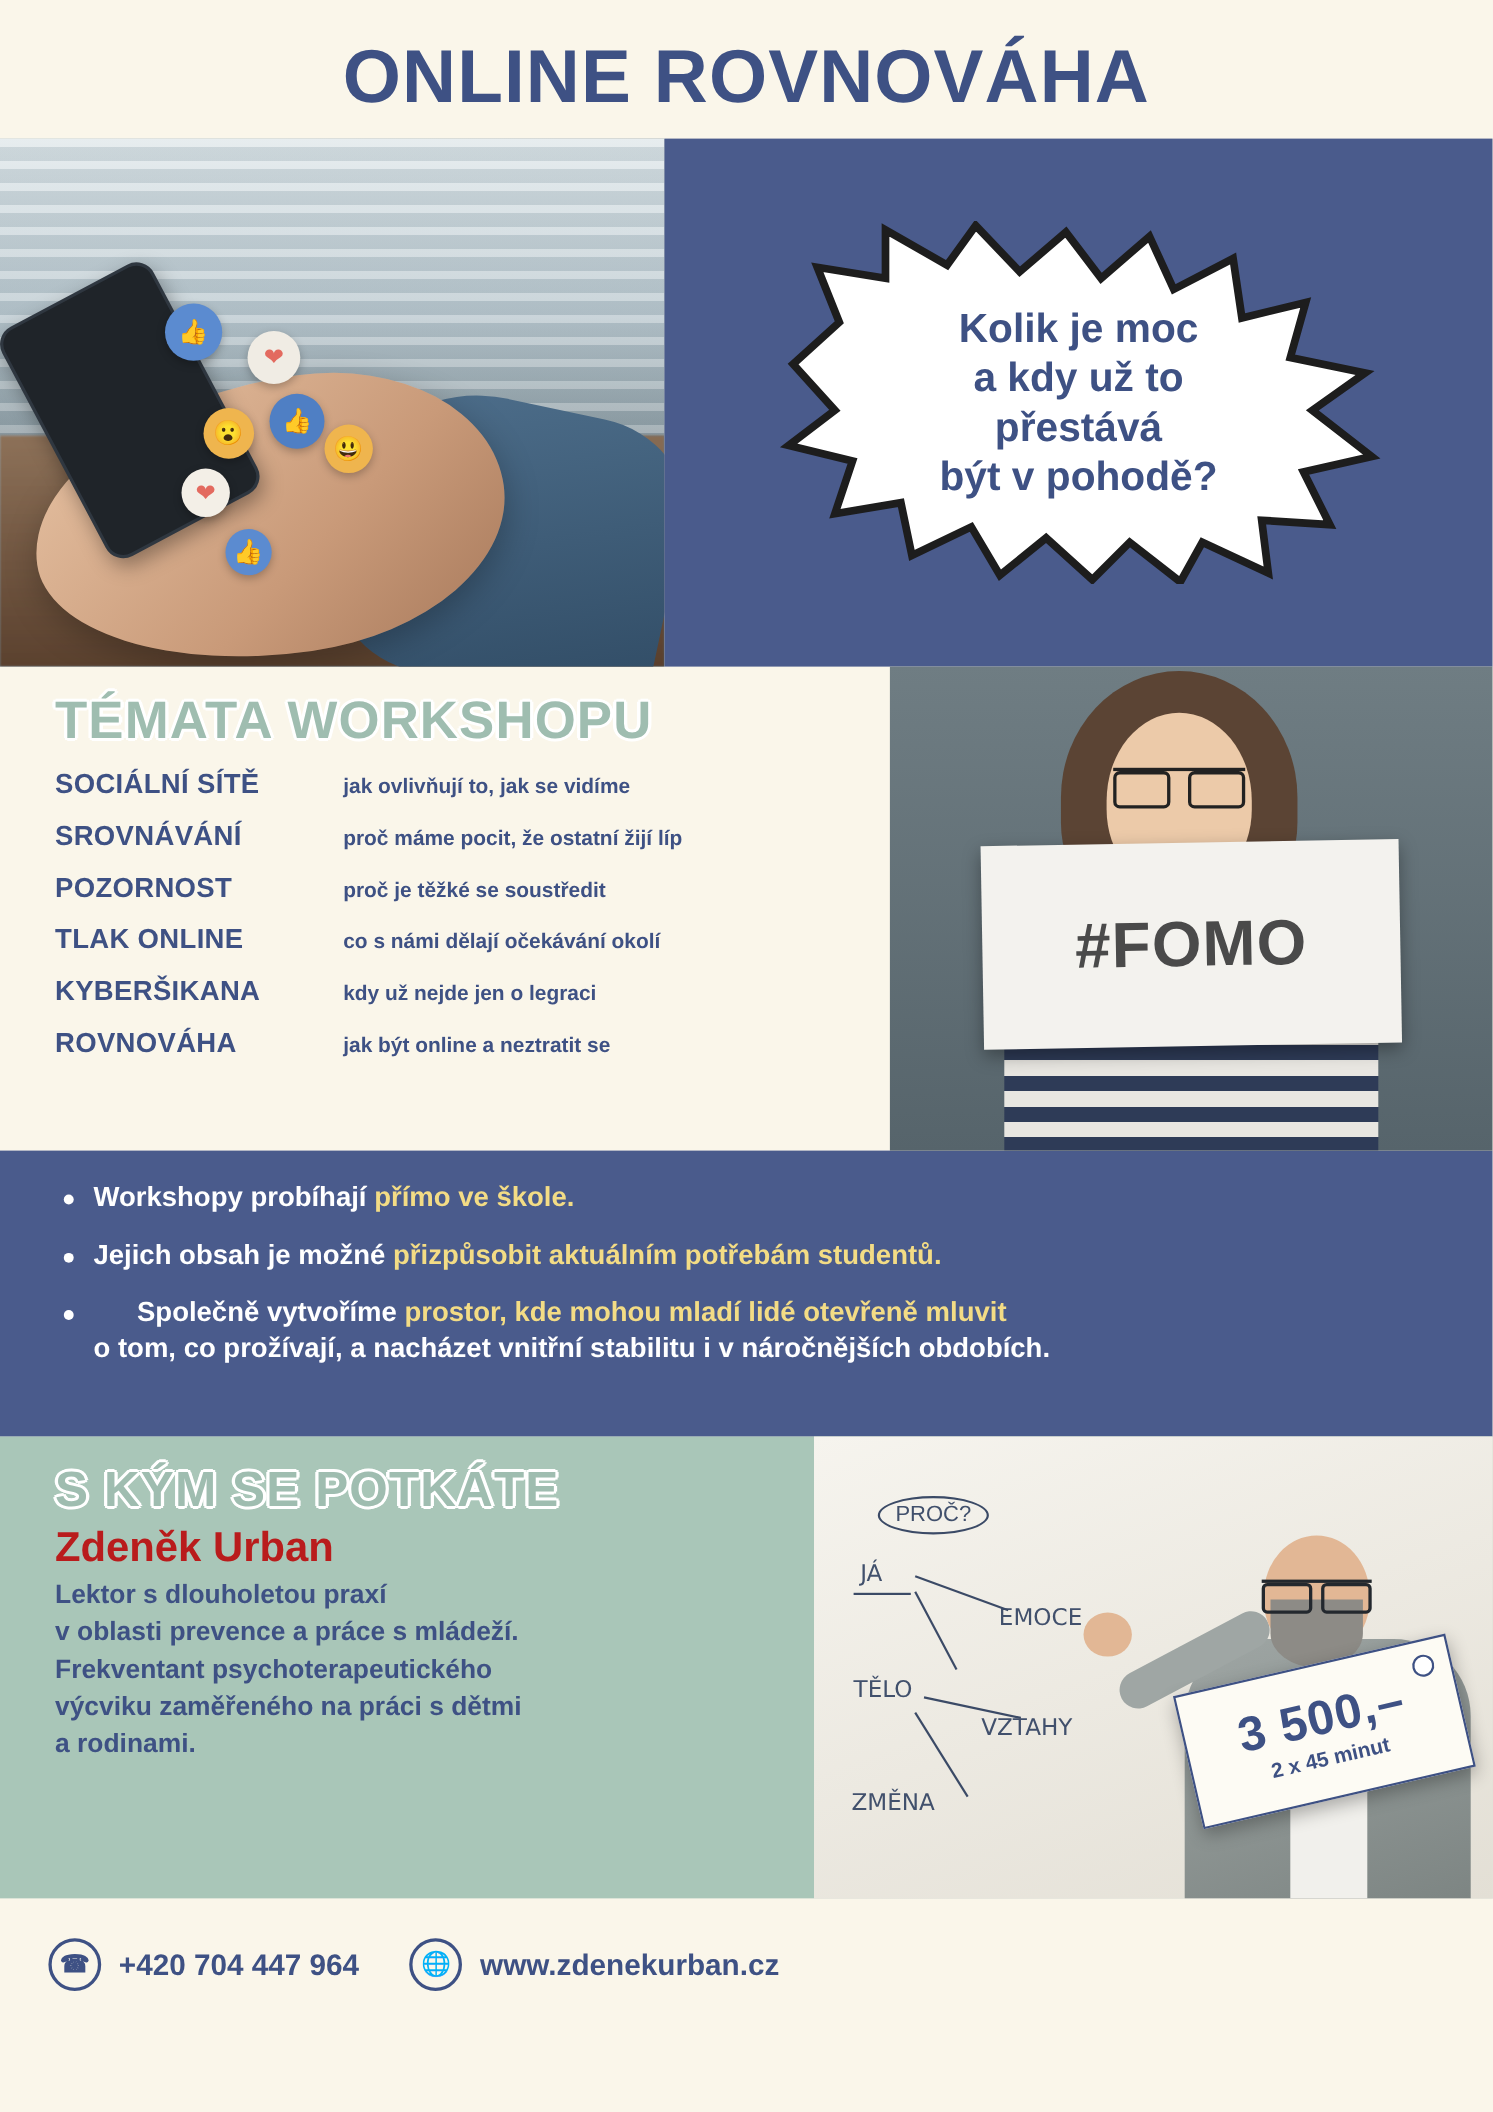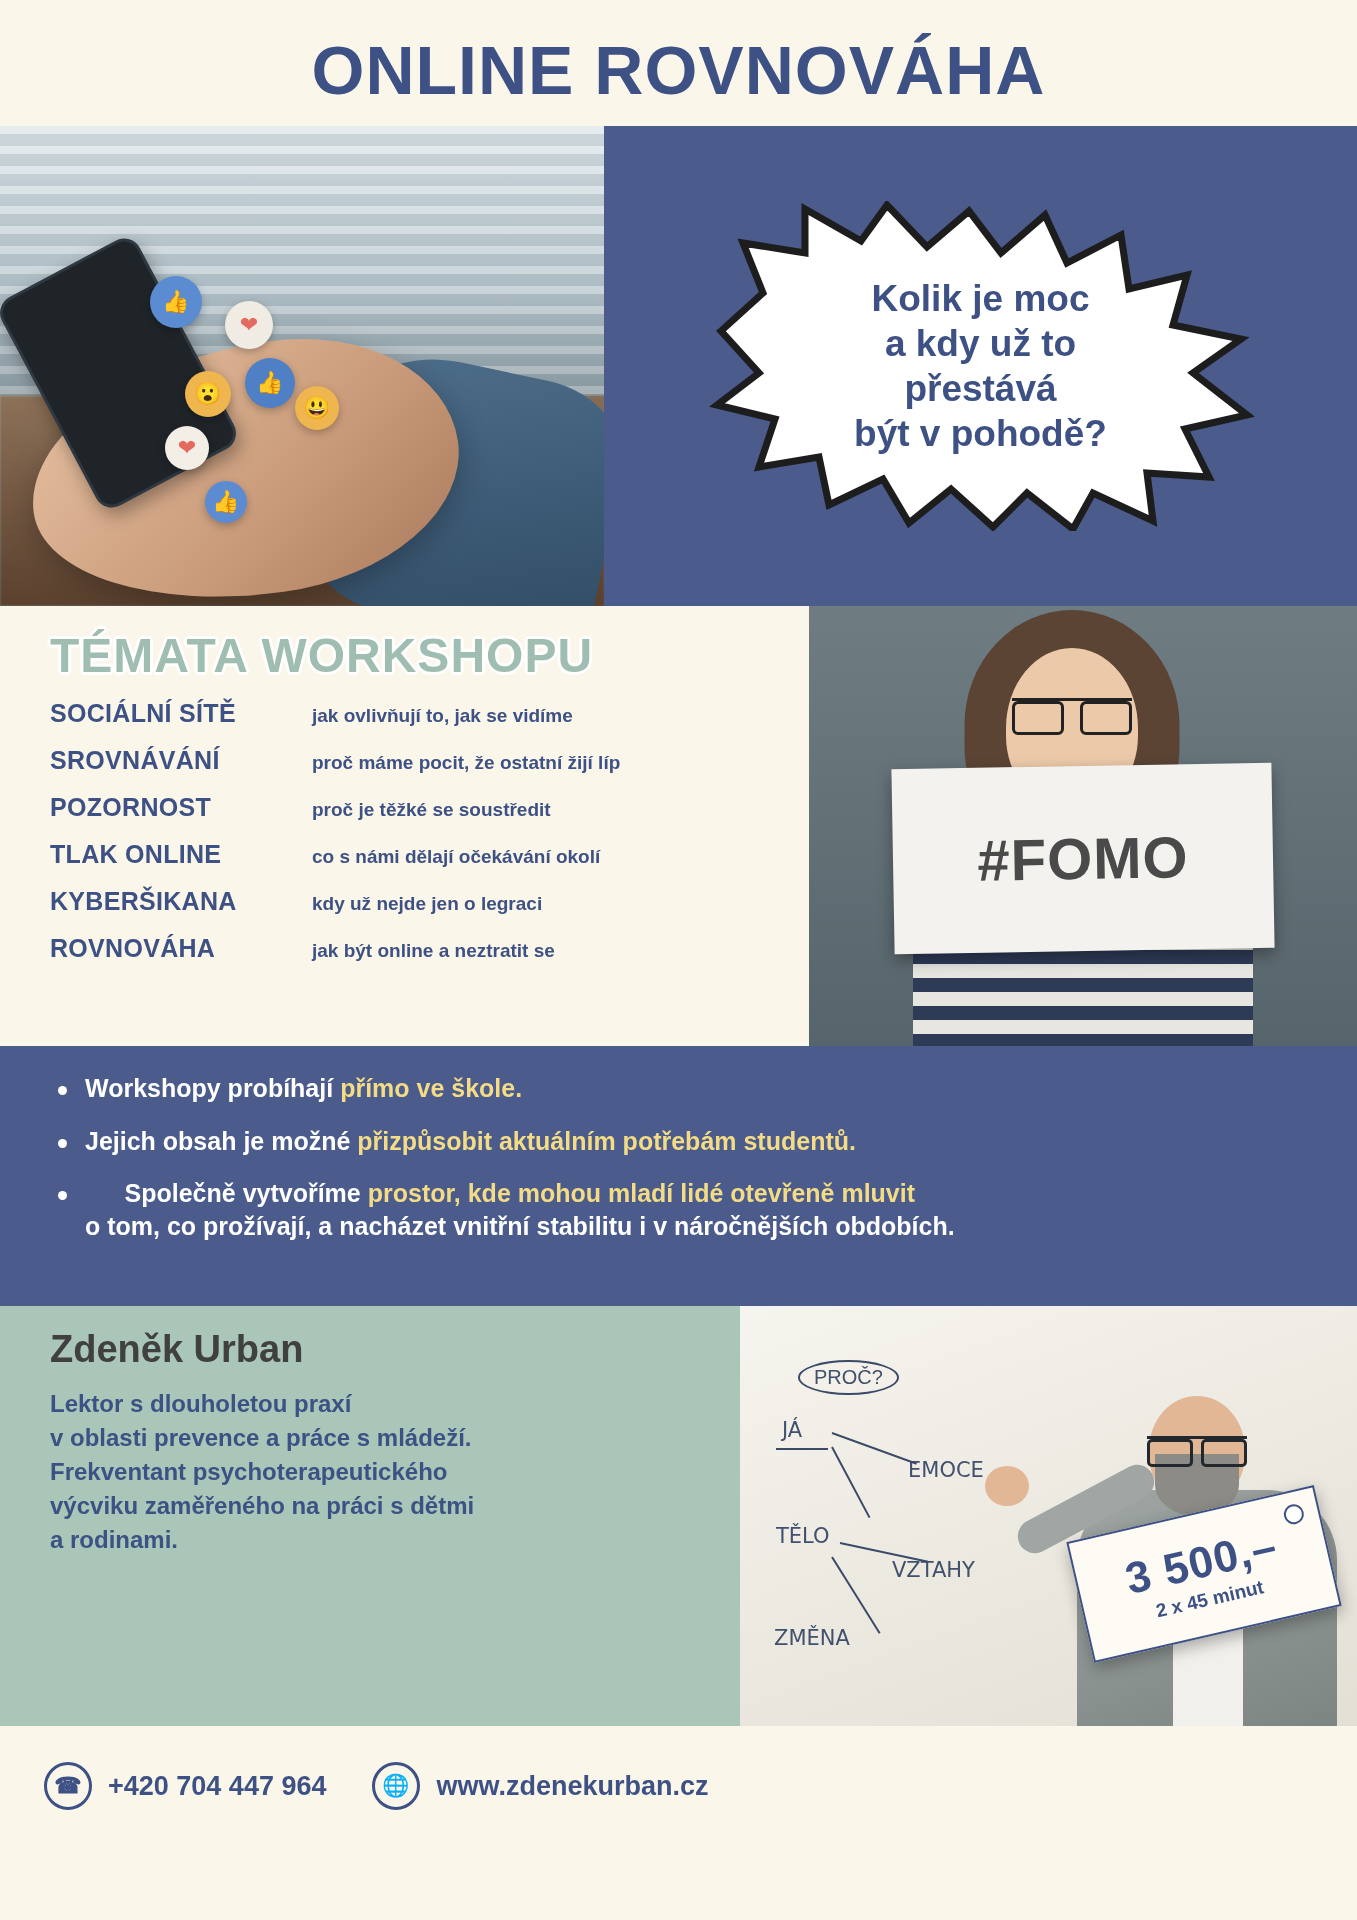--- a/index.html
+++ b/index.html
@@ -271,23 +271,23 @@
   .presenter h2 {
     margin: 0 0 6px 0;
     font-size: 45px;
     color: #9fbdb0;
     letter-spacing: 1px;
     text-shadow:
       -2px -2px 0 #fff, 2px -2px 0 #fff, -2px 2px 0 #fff, 2px 2px 0 #fff,
       0 -3px 0 #fff, 0 3px 0 #fff, -3px 0 0 #fff, 3px 0 0 #fff;
   }
   .presenter h3 {
-    margin: 0 0 16px 0;
+    margin: 0 0 4px 0;
     font-size: 38px;
-    color: #404040;
+    color: #b91c1c;
   }
   .presenter p {
     margin: 0;
     font-size: 24px;
     font-weight: bold;
     line-height: 1.42;
     color: #3e5184;
   }
   .presenter-photo {
     flex: 1;
@@ -520,20 +520,21 @@
     <span>
       <span>Společně vytvoříme </span><span class="hl">prostor, kde mohou mladí lidé otevřeně mluvit</span>
       <br>
       <span>o tom, co prožívají, a nacházet vnitřní stabilitu i v náročnějších obdobích.</span>
     </span>
   </div>
 </div>
 
 <div class="presenter-band">
   <div class="presenter">
+    <h2>S KÝM SE POTKÁTE</h2>
     <h3>Zdeněk Urban</h3>
     <p style="white-space:pre-line;">Lektor s dlouholetou praxí
 v oblasti prevence a práce s mládeží.
 Frekventant psychoterapeutického
 výcviku zaměřeného na práci s dětmi
 a rodinami.</p>
   </div>
 
   <div class="presenter-photo">
     <div class="flip-board">

